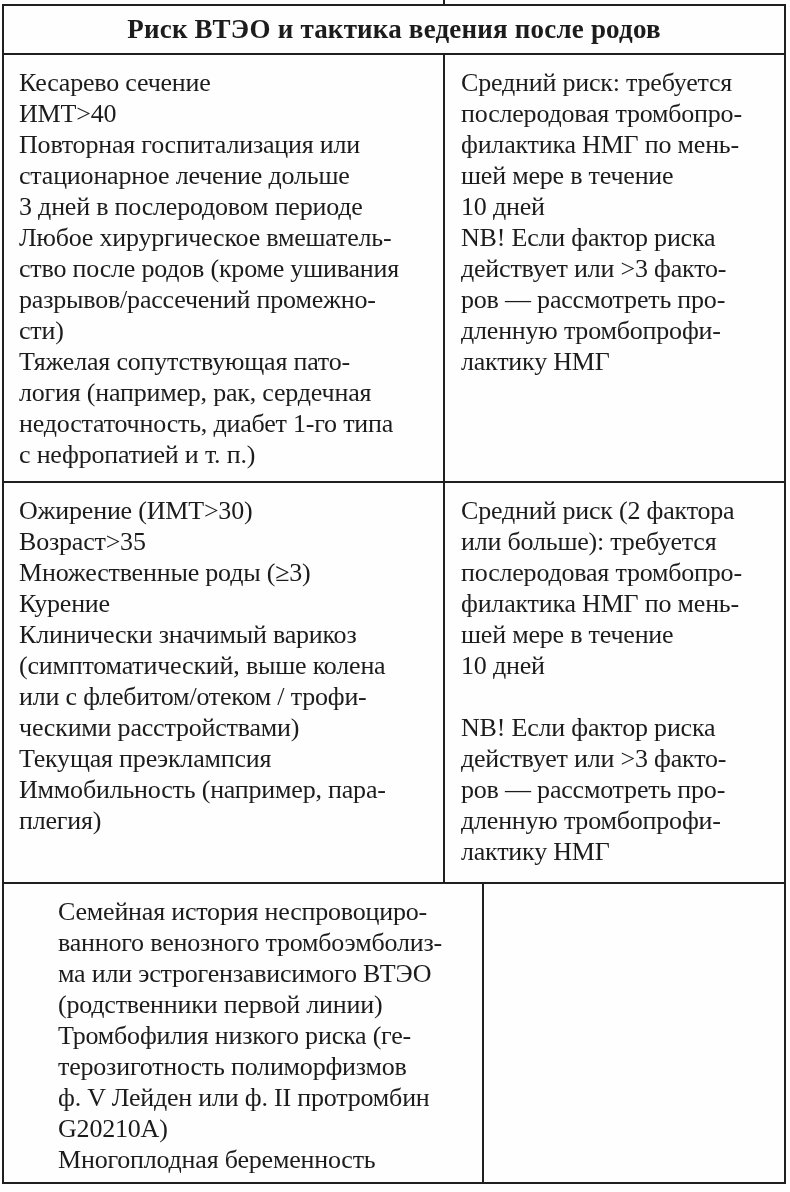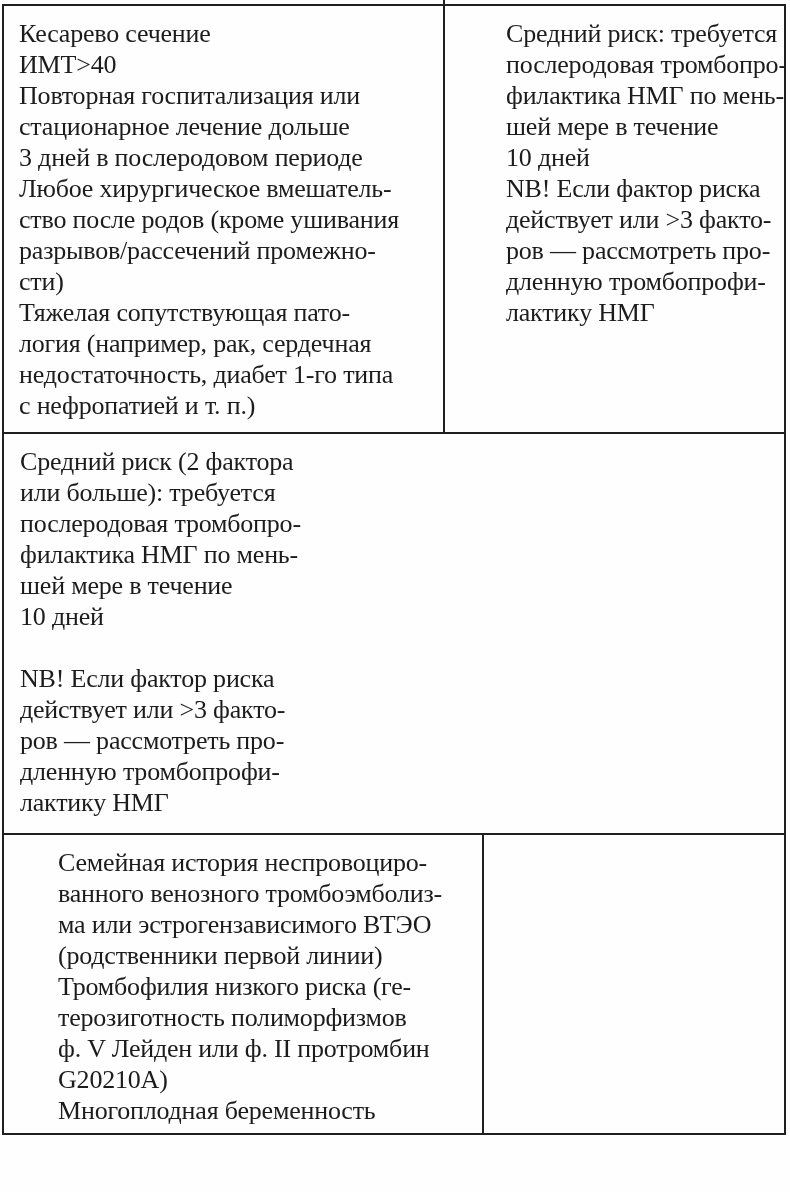--- a/index.html
+++ b/index.html
@@ -44,21 +44,21 @@
     white-space: pre;
     overflow: hidden;
   }
 
   .trow {
     display: flex;
     border-bottom: 2px solid var(--color-border);
     overflow: hidden;
   }
   .trow:last-child { border-bottom: none; padding-left: 39px; }
-  .trow-1 { height: 428px; gap: 45px; }
+  .trow-1 { height: 428px; }
   .trow-2 { height: 401px; }
   .trow-3 { height: 298px; }
 
   .cell {
     font-size: 26px;
     line-height: 31px;
     letter-spacing: -0.2px;
     white-space: pre;
     overflow: hidden;
   }
@@ -74,20 +74,21 @@
 </style>
 </head>
 <body>
 
 <div class="page">
 
   <div class="top-remnant"></div>
 
   <div class="vte-table">
 
+    <div class="table-title">Риск ВТЭО и тактика ведения после родов</div>
 
     <div class="trow trow-1">
       <div class="cell cell-factors">Кесарево сечение
 ИМТ&gt;40
 Повторная госпитализация или
 стационарное лечение дольше
 3 дней в послеродовом периоде
 Любое хирургическое вмешатель-
 ство после родов (кроме ушивания
 разрывов/рассечений промежно-
@@ -102,20 +103,31 @@
 шей мере в течение
 10 дней
 NB! Если фактор риска
 действует или &gt;3 факто-
 ров — рассмотреть про-
 дленную тромбопрофи-
 лактику НМГ</div>
     </div>
 
     <div class="trow trow-2">
+      <div class="cell cell-factors">Ожирение (ИМТ&gt;30)
+Возраст&gt;35
+Множественные роды (≥3)
+Курение
+Клинически значимый варикоз
+(симптоматический, выше колена
+или с флебитом/отеком / трофи-
+ческими расстройствами)
+Текущая преэклампсия
+Иммобильность (например, пара-
+плегия)</div>
       <div class="cell cell-tactics">Средний риск (2 фактора
 или больше): требуется
 послеродовая тромбопро-
 филактика НМГ по мень-
 шей мере в течение
 10 дней
 
 NB! Если фактор риска
 действует или &gt;3 факто-
 ров — рассмотреть про-

